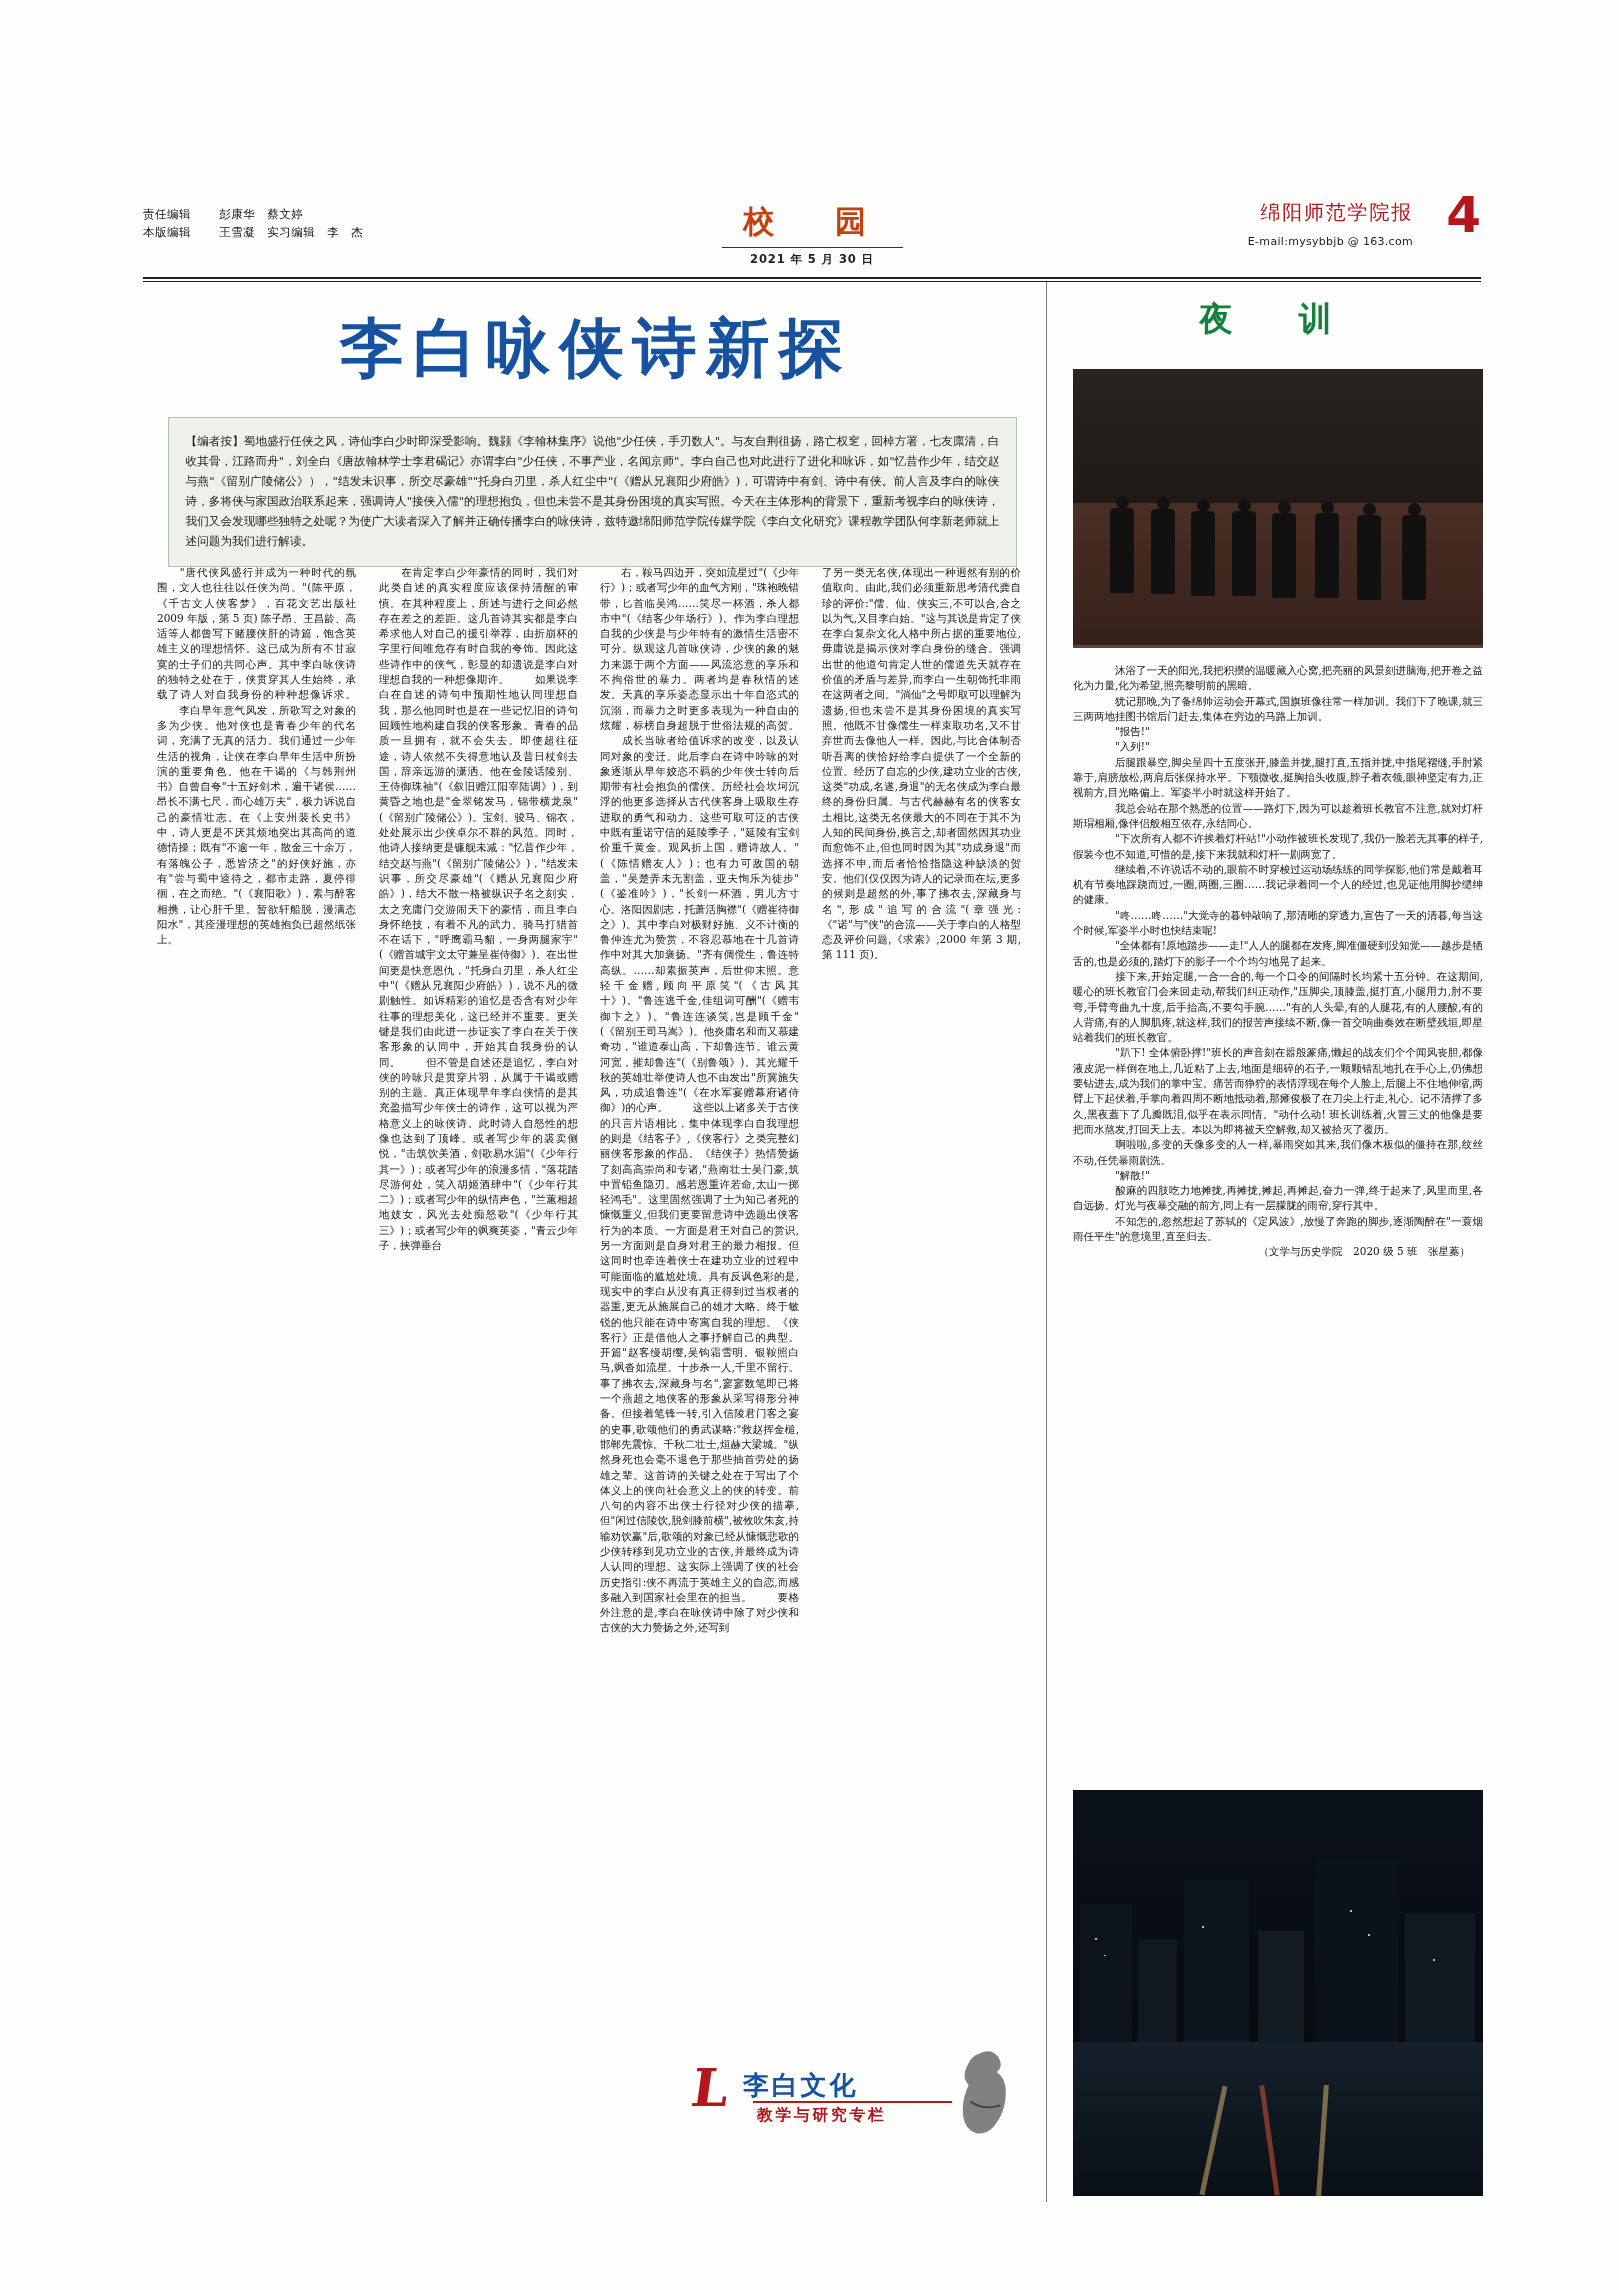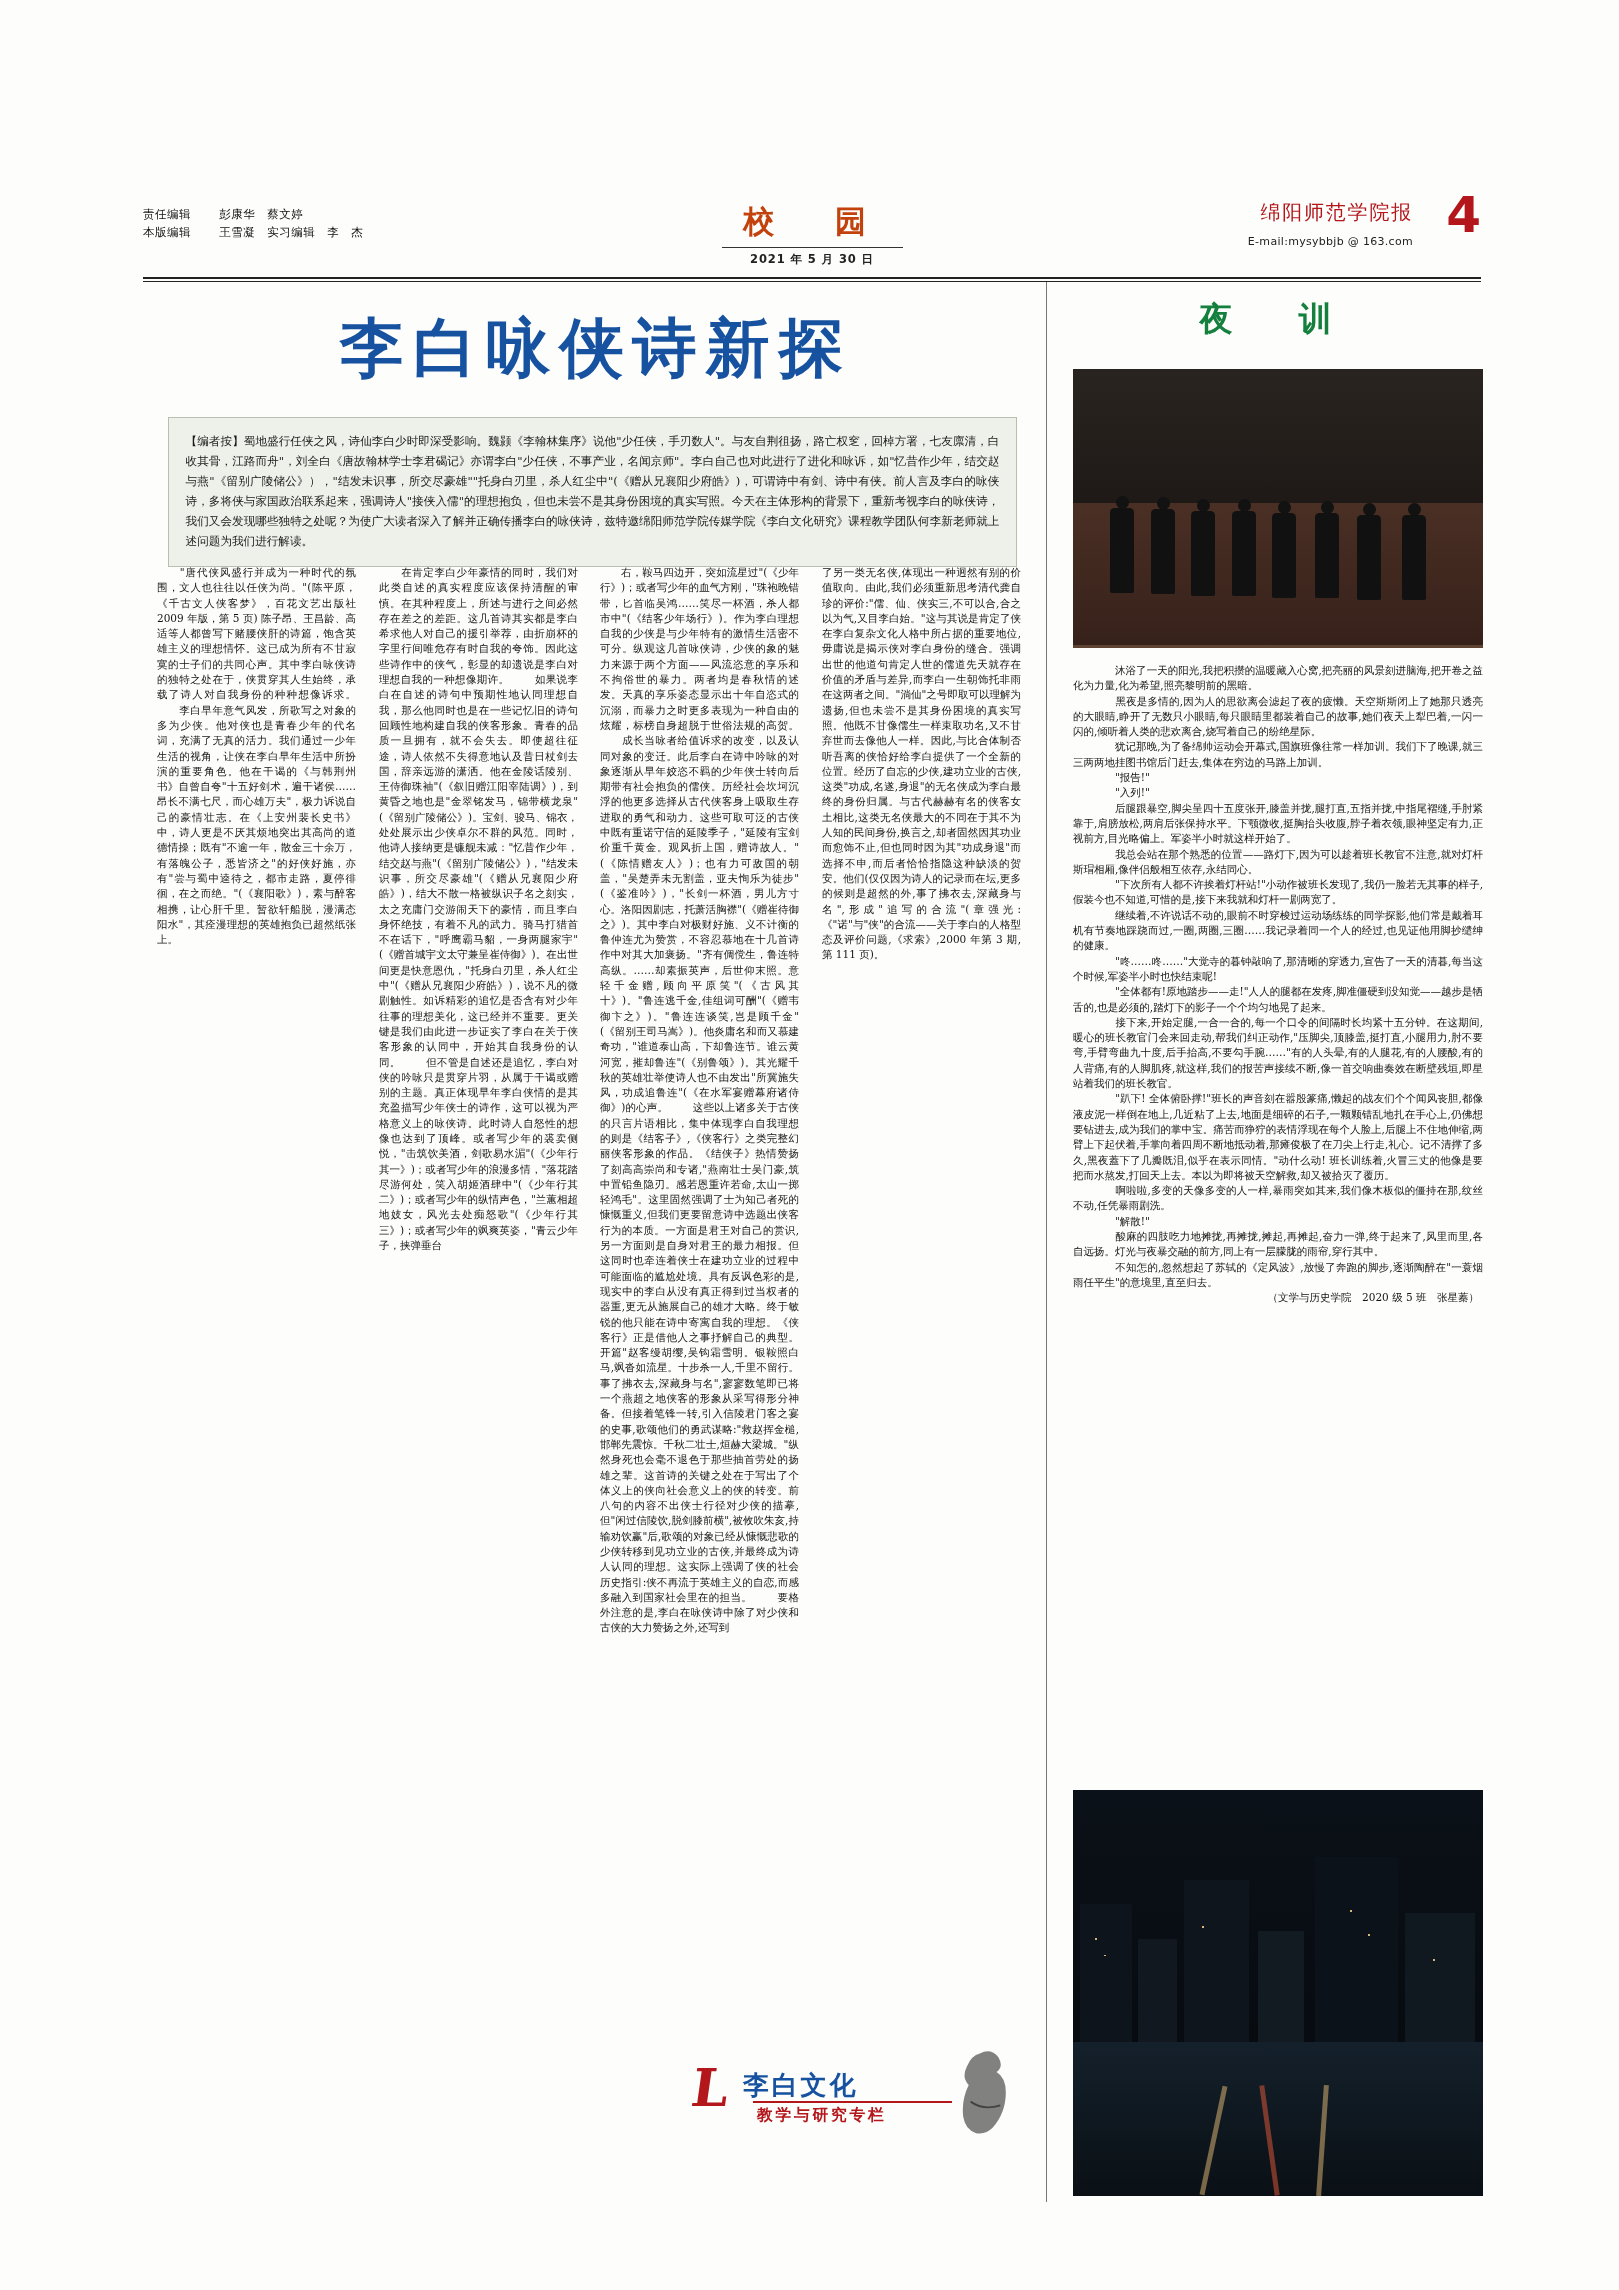--- a/index.html
+++ b/index.html
@@ -139,21 +139,21 @@
     background:linear-gradient(#0b1118,#05080c);
     overflow:hidden;
   }
   .rtext{
     position:absolute;left:1073px;top:663px;width:410px;height:1108px;
     font-size:10.5px;line-height:15.3px;text-align:justify;color:#141414;
     overflow:hidden;
   }
   .rtext p{margin:0;text-indent:2em;}
   .rsign{
-    position:absolute;right:4px;text-align:right;text-indent:0;
+    position:absolute;right:13px;text-align:right;text-indent:0;
     font-size:10.5px;margin-top:3.7px;
   }
   
   .ground{position:absolute;left:0;bottom:0;width:100%;height:52%;
     background:linear-gradient(#4a2f24,#36211a);}
   .lane{position:absolute;bottom:0;left:0;width:100%;height:2.8px;background:#7a5a44;opacity:.6;}
   .soldier{
     position:absolute;bottom:42px;width:24px;height:85px;
     background:#111;border-radius:4.6px 4.6px 1.8px 1.8px;
   }
@@ -242,21 +242,20 @@
     <div class="soldier" style="left:118px;bottom:52px;"></div>
     <div class="soldier" style="left:159px;bottom:52px;"></div>
     <div class="soldier" style="left:199px;bottom:50px;"></div>
     <div class="soldier" style="left:242px;bottom:50px;"></div>
     <div class="soldier" style="left:284px;bottom:48px;"></div>
     <div class="soldier" style="left:329px;bottom:48px;"></div>
   </div>
 
   <div class="rtext">
     <p>　　沐浴了一天的阳光,我把积攒的温暖藏入心窝,把亮丽的风景刻进脑海,把开卷之益化为力量,化为希望,照亮黎明前的黑暗。</p>
-    <p>　　黑夜是多情的,因为人的思欲离会滤起了夜的疲懒。天空斯斯闭上了她那只透亮的大眼睛,睁开了无数只小眼睛,每只眼睛里都装着自己的故事,她们夜天上犁巴着,一闪一闪的,倾听着人类的悲欢离合,烧写着自己的纷绝星际。</p>
     <p>　　犹记那晚,为了备绵帅运动会开幕式,国旗班像往常一样加训。我们下了晚课,就三三两两地挂图书馆后门赶去,集体在穷边的马路上加训。</p>
     <p>　　"报告!"</p>
     <p>　　"入列!"</p>
     <p>　　后腿跟暴空,脚尖呈四十五度张开,膝盖并拢,腿打直,五指并拢,中指尾褶缝,手肘紧靠于,肩膀放松,两肩后张保持水平。下颚微收,挺胸抬头收腹,脖子着衣领,眼神坚定有力,正视前方,目光略偏上。军姿半小时就这样开始了。</p>
     <p>　　我总会站在那个熟悉的位置——路灯下,因为可以趁着班长教官不注意,就对灯杆斯瑁相厢,像伴侣般相互依存,永结同心。</p>
     <p>　　"下次所有人都不许挨着灯杆站!"小动作被班长发现了,我仍一脸若无其事的样子,假装今也不知道,可惜的是,接下来我就和灯杆一剧两宽了。</p>
     <p>　　继续着,不许说话不动的,眼前不时穿梭过运动场练练的同学探影,他们常是戴着耳机有节奏地踩跷而过,一圈,两圈,三圈……我记录着同一个人的经过,也见证他用脚抄缱绅的健康。</p>
     <p>　　"咚……咚……"大觉寺的暮钟敲响了,那清晰的穿透力,宣告了一天的清暮,每当这个时候,军姿半小时也快结束呢!</p>
     <p>　　"全体都有!原地踏步——走!"人人的腿都在发疼,脚准僵硬到没知觉——越步是牺舌的,也是必须的,踏灯下的影子一个个均匀地晃了起来。</p>
     <p>　　接下来,开始定腿,一合一合的,每一个口令的间隔时长均紧十五分钟。在这期间,暖心的班长教官门会来回走动,帮我们纠正动作,"压脚尖,顶膝盖,挺打直,小腿用力,肘不要弯,手臂弯曲九十度,后手抬高,不要勾手腕……"有的人头晕,有的人腿花,有的人腰酸,有的人背痛,有的人脚肌疼,就这样,我们的报苦声接续不断,像一首交响曲奏效在断壁残垣,即星站着我们的班长教官。</p>

